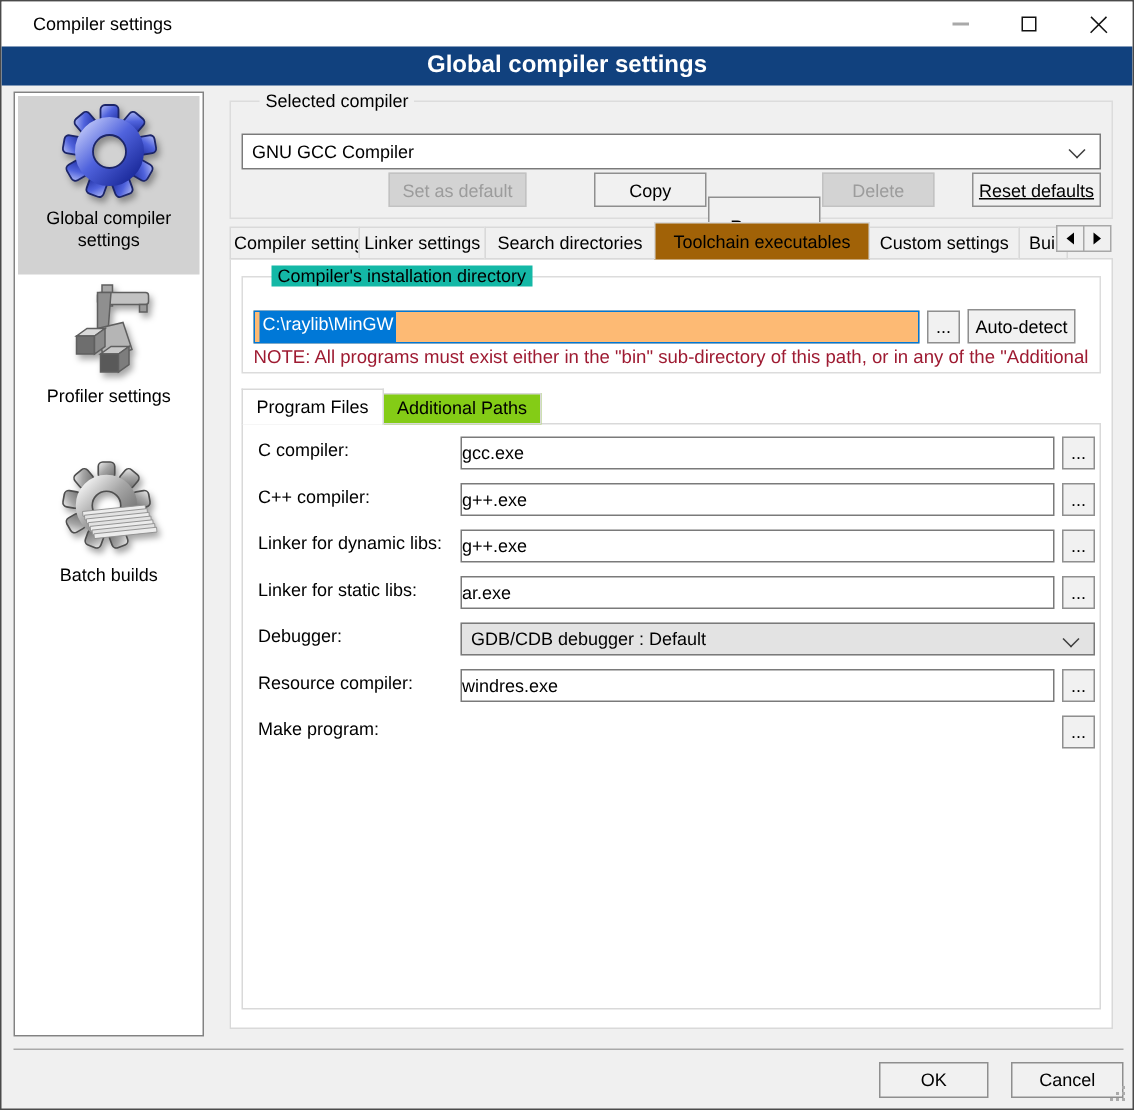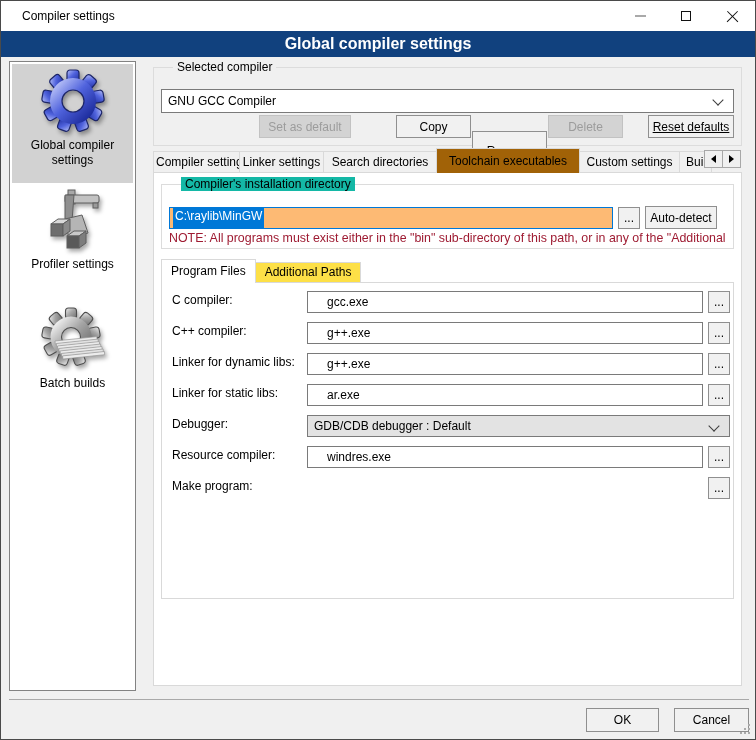--- a/index.html
+++ b/index.html
@@ -71,30 +71,30 @@
   
   .dirinput{position:absolute;left:168px;top:206px;width:444px;height:22px;box-sizing:border-box;
             background:#fdba74;border:1px solid #0078d7;display:flex;padding-left:3px;z-index:2;cursor:text;}
   .dirsel{background:#0078d7;color:#fff;padding:1px 2px;}
   #btn-dirbrowse{left:617px;top:206px;width:22px;height:22px;z-index:2;}
   #btn-autodetect{left:644px;top:205px;width:72px;height:23px;z-index:2;}
   .note{position:absolute;left:168px;top:230px;width:557px;white-space:nowrap;overflow:hidden;
         color:#9e1b32;font-size:12.4px;z-index:2;}
   
   .subtabstrip{position:absolute;left:160px;top:258px;height:24px;display:flex;align-items:flex-end;z-index:3;}
-  .subtab{box-sizing:border-box;height:21px;line-height:19px;background:#fde047;border:1px solid #d9d9d9;
+  .subtab{box-sizing:border-box;height:21px;line-height:19px;background:#84cc16;border:1px solid #d9d9d9;
           padding:0 9px;white-space:nowrap;cursor:default;}
   .subtab+.subtab{margin-left:-1px;}
   .subtab.selected{height:24px;line-height:23px;background:#fff;border-bottom:none;z-index:3;position:relative;}
-  .subpage{position:absolute;left:160px;top:281px;width:573px;height:317px;background:#fff;
+  .subpage{position:absolute;left:160px;top:281px;width:573px;height:391px;background:#fff;
            border:1px solid #d9d9d9;box-sizing:border-box;z-index:2;}
   
   .flabel{position:absolute;left:10px;line-height:15px;}
   .finput{position:absolute;left:145px;width:396px;height:22px;box-sizing:border-box;border:1px solid #7a7a7a;
-          background:#fff;font-family:"Liberation Sans","DejaVu Sans",sans-serif;font-size:12px;padding:0 19px;}
+          background:#fff;font-family:"Liberation Sans","DejaVu Sans",sans-serif;font-size:12px;padding:0 0;}
   .fbrowse{left:546px;width:22px;height:22px;position:absolute;background:#f1f1f1;border:1px solid #8f8f8f;
            box-sizing:border-box;display:flex;align-items:center;justify-content:center;cursor:default;}
   .fselect{position:absolute;left:145px;width:423px;height:22px;box-sizing:border-box;border:1px solid #7a7a7a;
            background:#e3e3e3;display:flex;align-items:center;padding-left:6px;cursor:default;}
   .r0{top:8px}.r1{top:39px}.r2{top:70px}.r3{top:101px}.r4{top:132px}.r5{top:163px}.r6{top:194px}
   .lr0{top:10px}.lr1{top:41px}.lr2{top:72px}.lr3{top:103px}.lr4{top:134px}.lr5{top:165px}.lr6{top:196px}
   
   .divider{position:absolute;left:8px;top:698px;width:740px;border-top:1px solid #a9a9a9;}
   #btn-ok{left:585px;top:707px;width:73px;height:24px;}
   #btn-cancel{left:673px;top:707px;width:75px;height:24px;}

